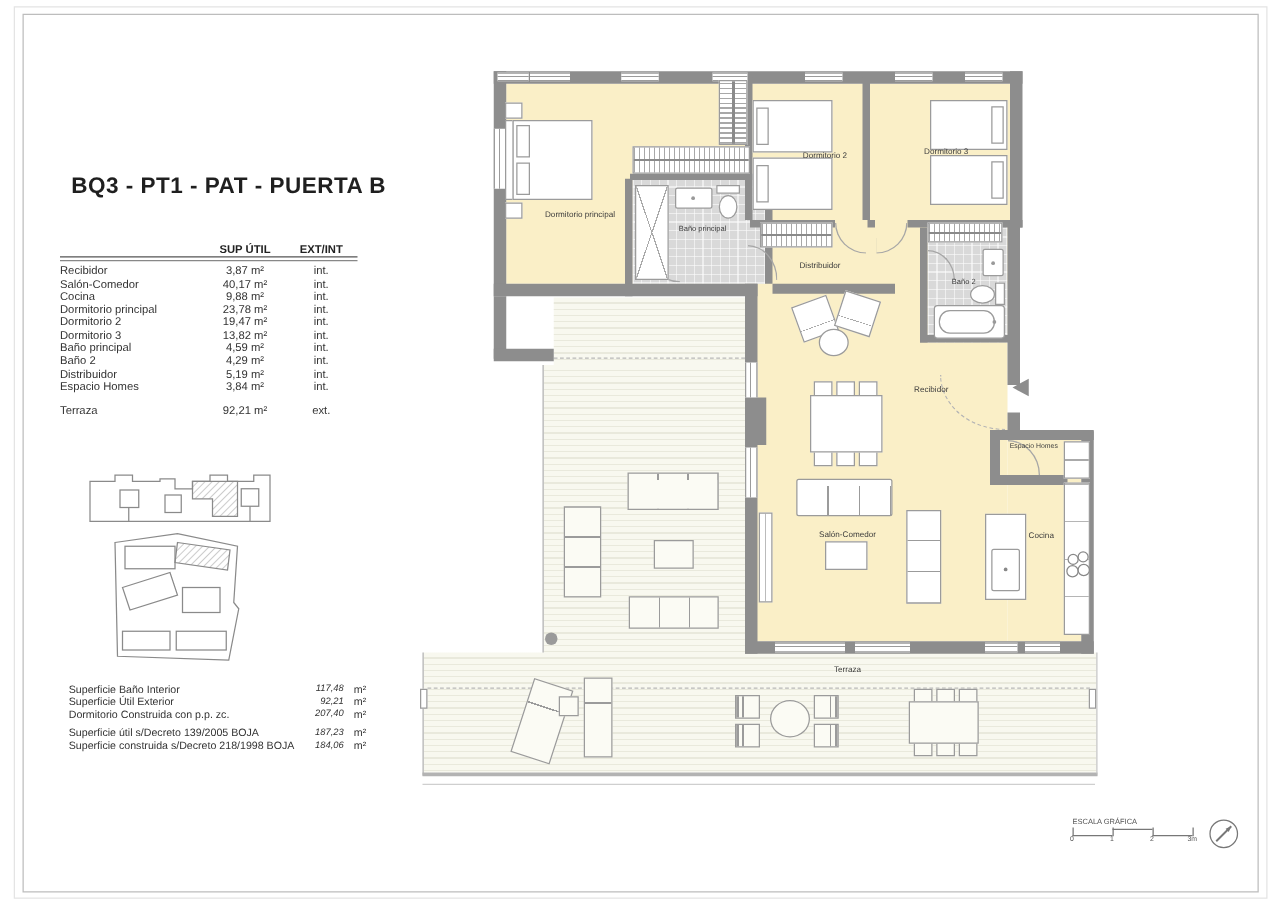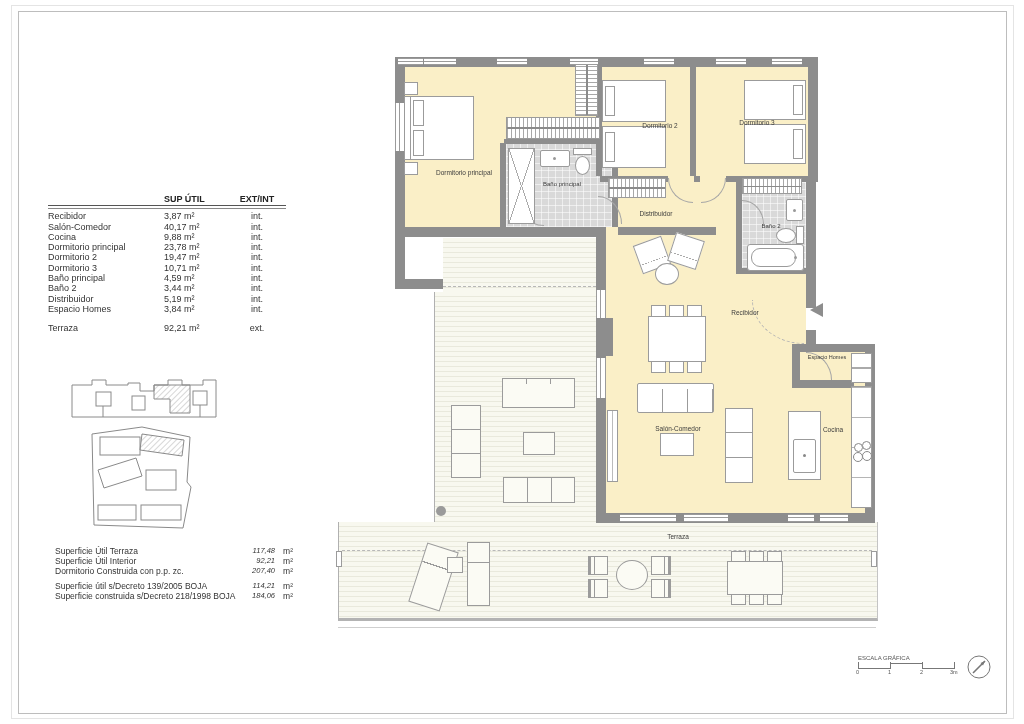--- a/index.html
+++ b/index.html
@@ -27,41 +27,42 @@
        repeating-linear-gradient(90deg,#a8a8a8 0 1px,transparent 1px 4px);}
   .crv{background-image:linear-gradient(to right,transparent 47%,#8a8a8a 47%,#8a8a8a 56%,transparent 56%),
        repeating-linear-gradient(0deg,#a8a8a8 0 1px,transparent 1px 4px);}
   .arc{position:absolute;box-sizing:border-box;}
   .dash{position:absolute;border-top:1px dashed #b8b8b8;}
   .title{position:absolute;left:57px;top:138px;font-size:18px;font-weight:bold;color:#1f1f1f;letter-spacing:.4px;}
   .tbl{position:absolute;left:48px;top:194px;width:238px;font-size:9px;color:#333;}
   .trow{display:flex;height:10.3px;line-height:10.3px;}
   .thead{font-weight:bold;color:#222;}
   .tn{flex:1;text-align:left;}
-  .ta{width:64px;text-align:left;}
+  .ta{width:64px;text-align:center;}
   .tt{width:58px;text-align:center;}
   .dbl{height:2px;border-top:1.5px solid #555;border-bottom:1px solid #888;margin:1px 0 2px;}
   .gap{height:9px;}
   .sum{position:absolute;left:55px;top:546px;width:238px;font-size:8.5px;color:#333;}
   .srow{display:flex;height:10px;line-height:10px;}
   .sl{flex:1;}
   .sv{width:36px;text-align:right;font-style:italic;font-size:7.5px;}
   .su{width:18px;text-align:right;}
   .sgap{height:5px;}
   .scale{position:absolute;left:856px;top:655px;width:120px;height:30px;font-size:6px;color:#555;}
   .ticklbl{position:absolute;top:14px;font-size:5.5px;color:#555;}
   .seg{position:absolute;background:transparent;}
 </style>
 </head>
 <body>
 
 <div class="page">
   <div class="edge"></div>
   <div class="frame"></div>
 
+  <div class="title">BQ3 - PT1 - PAT - PUERTA B</div>
 
   <div class="tbl">
     <div class="trow thead">
       <span class="tn"></span>
       <span class="ta">SUP ÚTIL</span>
       <span class="tt">EXT/INT</span>
     </div>
     <div class="dbl"></div>
     <div class="trow">
         <span class="tn">Recibidor</span>
@@ -83,31 +84,31 @@
         <span class="ta">23,78 m²</span>
         <span class="tt">int.</span>
       </div>
     <div class="trow">
         <span class="tn">Dormitorio 2</span>
         <span class="ta">19,47 m²</span>
         <span class="tt">int.</span>
       </div>
     <div class="trow">
         <span class="tn">Dormitorio 3</span>
-        <span class="ta">10,71 m²</span>
+        <span class="ta">13,82 m²</span>
         <span class="tt">int.</span>
       </div>
     <div class="trow">
         <span class="tn">Baño principal</span>
         <span class="ta">4,59 m²</span>
         <span class="tt">int.</span>
       </div>
     <div class="trow">
         <span class="tn">Baño 2</span>
-        <span class="ta">3,44 m²</span>
+        <span class="ta">4,29 m²</span>
         <span class="tt">int.</span>
       </div>
     <div class="trow">
         <span class="tn">Distribuidor</span>
         <span class="ta">5,19 m²</span>
         <span class="tt">int.</span>
       </div>
     <div class="trow">
         <span class="tn">Espacio Homes</span>
         <span class="ta">3,84 m²</span>
@@ -145,38 +146,38 @@
     <rect x="16" y="13" width="40" height="18" fill="none" stroke="#8a8a8a"></rect>
     <path d="M58 10 L100 16 L98 32 L56 26 Z" fill="url(#hp2)" stroke="#8a8a8a"></path>
     <path d="M14 46 L52 34 L58 52 L20 64 Z" fill="none" stroke="#8a8a8a"></path>
     <rect x="62" y="46" width="30" height="20" fill="none" stroke="#8a8a8a"></rect>
     <rect x="14" y="81" width="38" height="15" fill="none" stroke="#8a8a8a"></rect>
     <rect x="57" y="81" width="40" height="15" fill="none" stroke="#8a8a8a"></rect>
   </svg>
 
   <div class="sum">
     <div class="srow">
-        <span class="sl">Superficie Útil Terraza</span>
+        <span class="sl">Superficie Baño Interior</span>
         <span class="sv">117,48</span>
         <span class="su">m²</span>
       </div>
     <div class="srow">
-        <span class="sl">Superficie Útil Interior</span>
+        <span class="sl">Superficie Útil Exterior</span>
         <span class="sv">92,21</span>
         <span class="su">m²</span>
       </div>
     <div class="srow">
         <span class="sl">Dormitorio Construida con p.p. zc.</span>
         <span class="sv">207,40</span>
         <span class="su">m²</span>
       </div>
     <div class="sgap"></div>
     <div class="srow">
         <span class="sl">Superficie útil s/Decreto 139/2005 BOJA</span>
-        <span class="sv">114,21</span>
+        <span class="sv">187,23</span>
         <span class="su">m²</span>
       </div>
     <div class="srow">
         <span class="sl">Superficie construida s/Decreto 218/1998 BOJA</span>
         <span class="sv">184,06</span>
         <span class="su">m²</span>
       </div>
   </div>
 
   <div class="terr" style="left:443px;top:238px;width:153px;height:54px;"></div>

